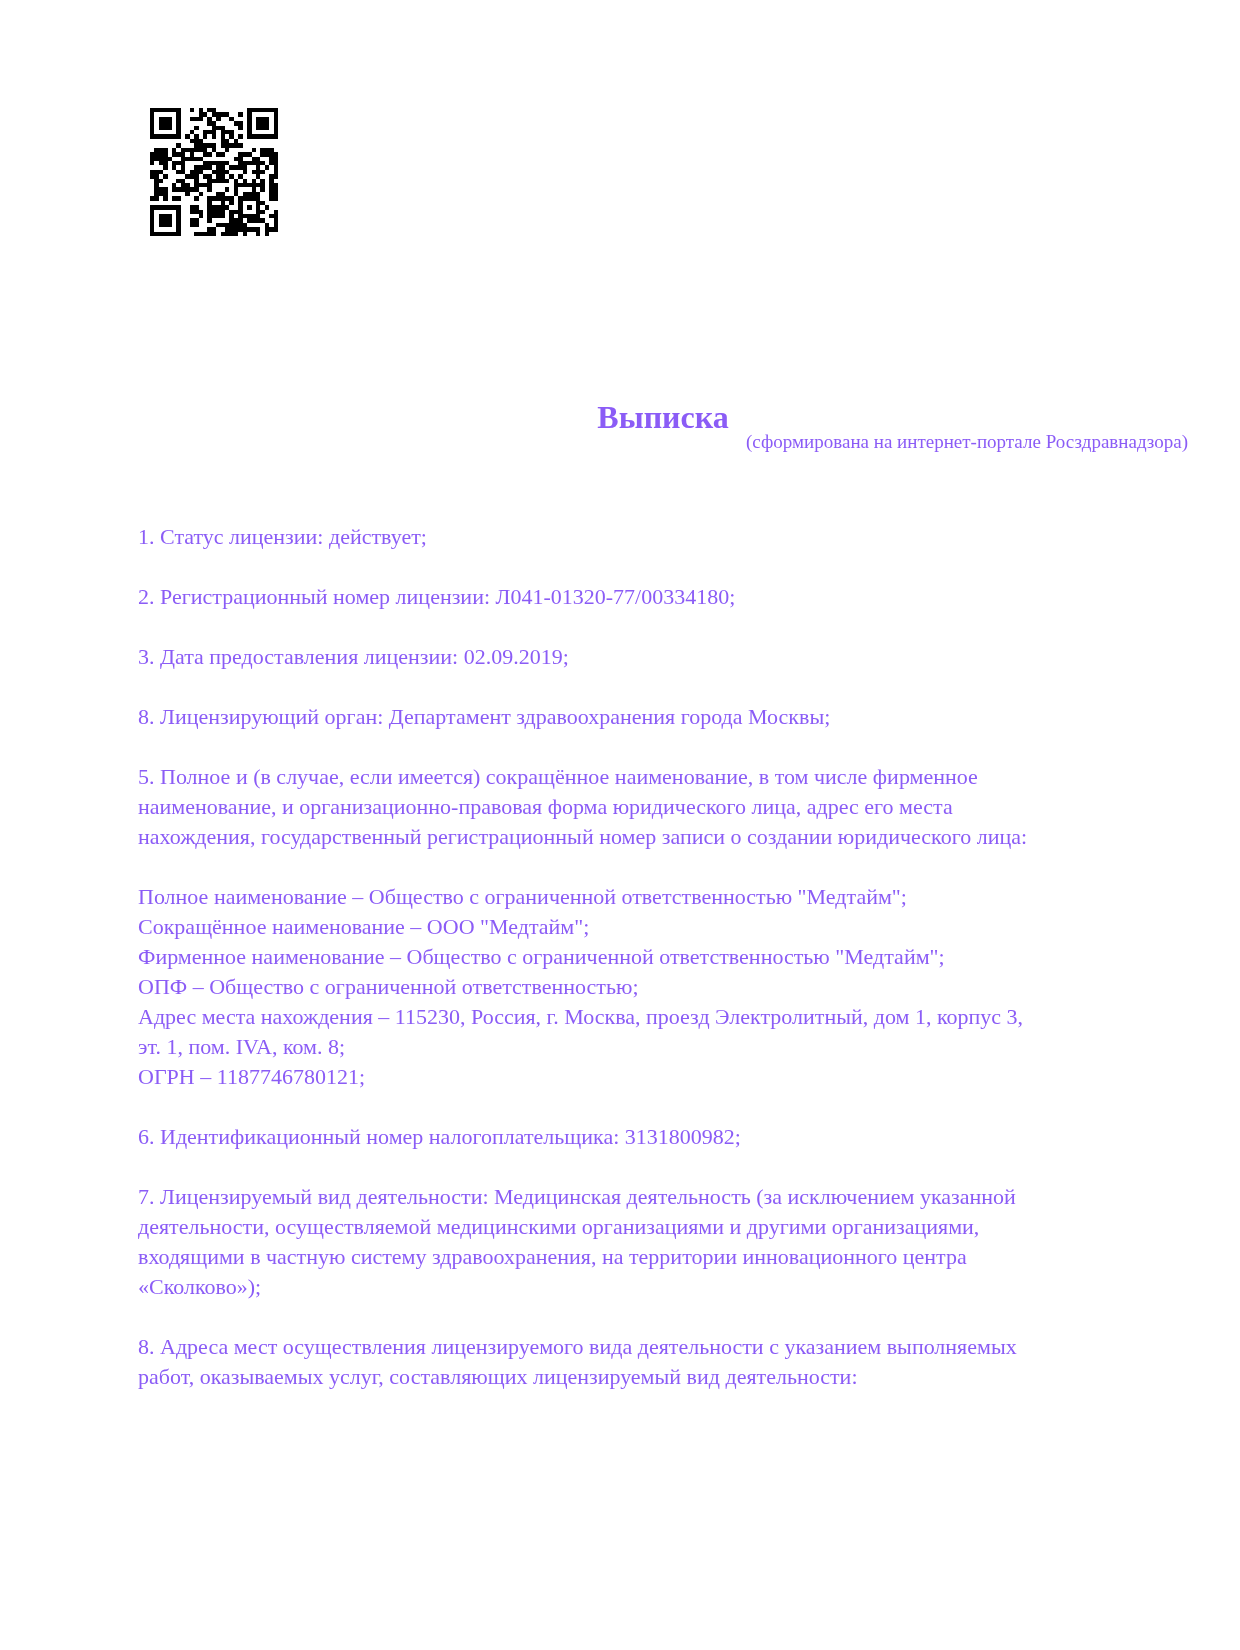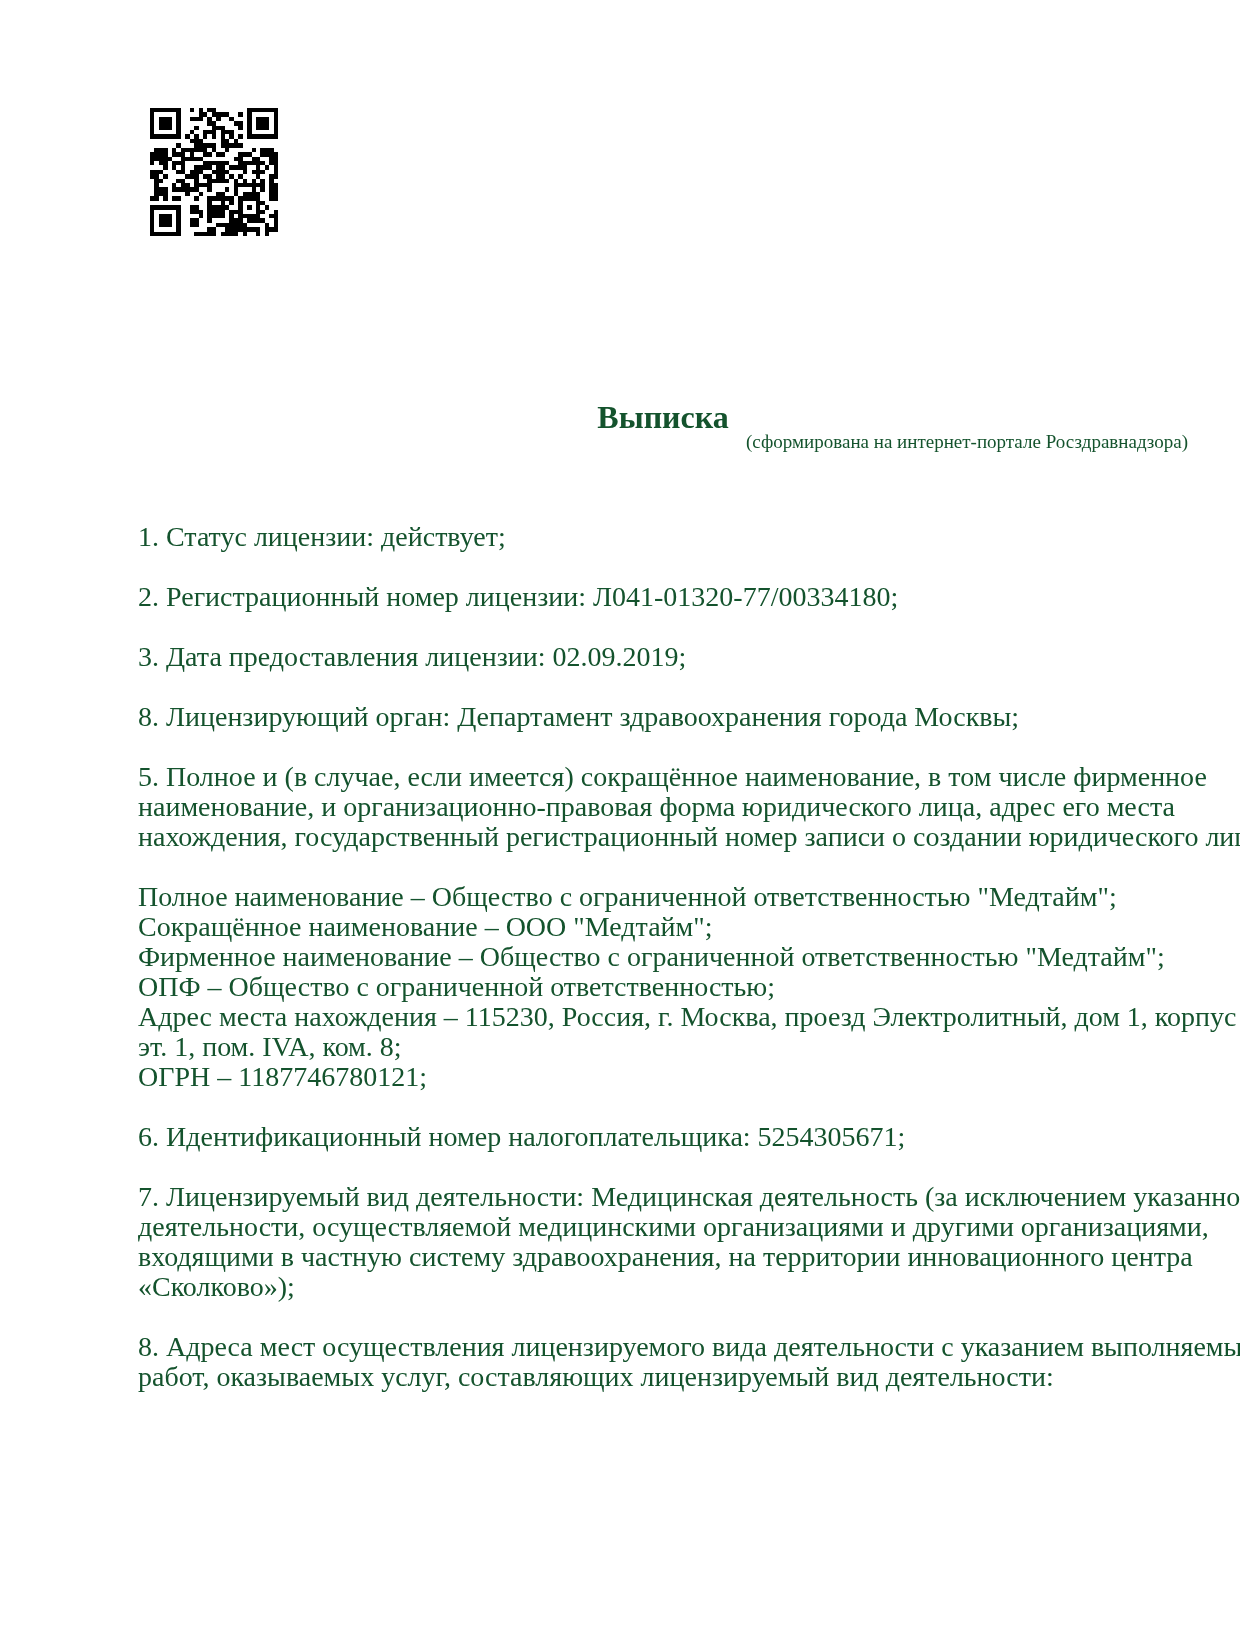--- a/index.html
+++ b/index.html
@@ -2,21 +2,21 @@
 <html><head>
 <meta charset="utf-8">
 <style>
   html, body { margin: 0; padding: 0; }
   body { background: #ffffff; }
   .page {
     position: relative;
     width: 1240px;
     height: 1650px;
     background: #ffffff;
-    color: #14532d;
+    color: #8b5cf6;
     font-family: "Liberation Serif", "DejaVu Serif", serif;
     overflow: hidden;
   }
   .qr {
     position: absolute;
     left: 150px;
     top: 108px;
     width: 128px;
     height: 128px;
   }
@@ -39,21 +39,21 @@
     text-align: right;
     font-size: 19px;
     line-height: 24px;
     white-space: pre;
   }
   .doc-body {
     position: absolute;
     left: 138px;
     top: 522px;
     width: 1050px;
-    font-size: 28px;
+    font-size: 22px;
     line-height: 30px;
   }
   .para {
     margin: 0 0 30px 0;
     white-space: pre;
   }
 </style>
 </head>
 <body>
 
@@ -522,21 +522,21 @@
     <div class="para">5. Полное и (в случае, если имеется) сокращённое наименование, в том числе фирменное
 наименование, и организационно-правовая форма юридического лица, адрес его места
 нахождения, государственный регистрационный номер записи о создании юридического лица:</div>
     <div class="para">Полное наименование – Общество с ограниченной ответственностью "Медтайм";
 Сокращённое наименование – ООО "Медтайм";
 Фирменное наименование – Общество с ограниченной ответственностью "Медтайм";
 ОПФ – Общество с ограниченной ответственностью;
 Адрес места нахождения – 115230, Россия, г. Москва, проезд Электролитный, дом 1, корпус 3,
 эт. 1, пом. IVA, ком. 8;
 ОГРН – 1187746780121;</div>
-    <div class="para">6. Идентификационный номер налогоплательщика: 5254305671;</div>
+    <div class="para">6. Идентификационный номер налогоплательщика: 3131800982;</div>
     <div class="para">7. Лицензируемый вид деятельности: Медицинская деятельность (за исключением указанной
 деятельности, осуществляемой медицинскими организациями и другими организациями,
 входящими в частную систему здравоохранения, на территории инновационного центра
 «Сколково»);</div>
     <div class="para">8. Адреса мест осуществления лицензируемого вида деятельности с указанием выполняемых
 работ, оказываемых услуг, составляющих лицензируемый вид деятельности:</div>
   </div>
 
 </div>
 

